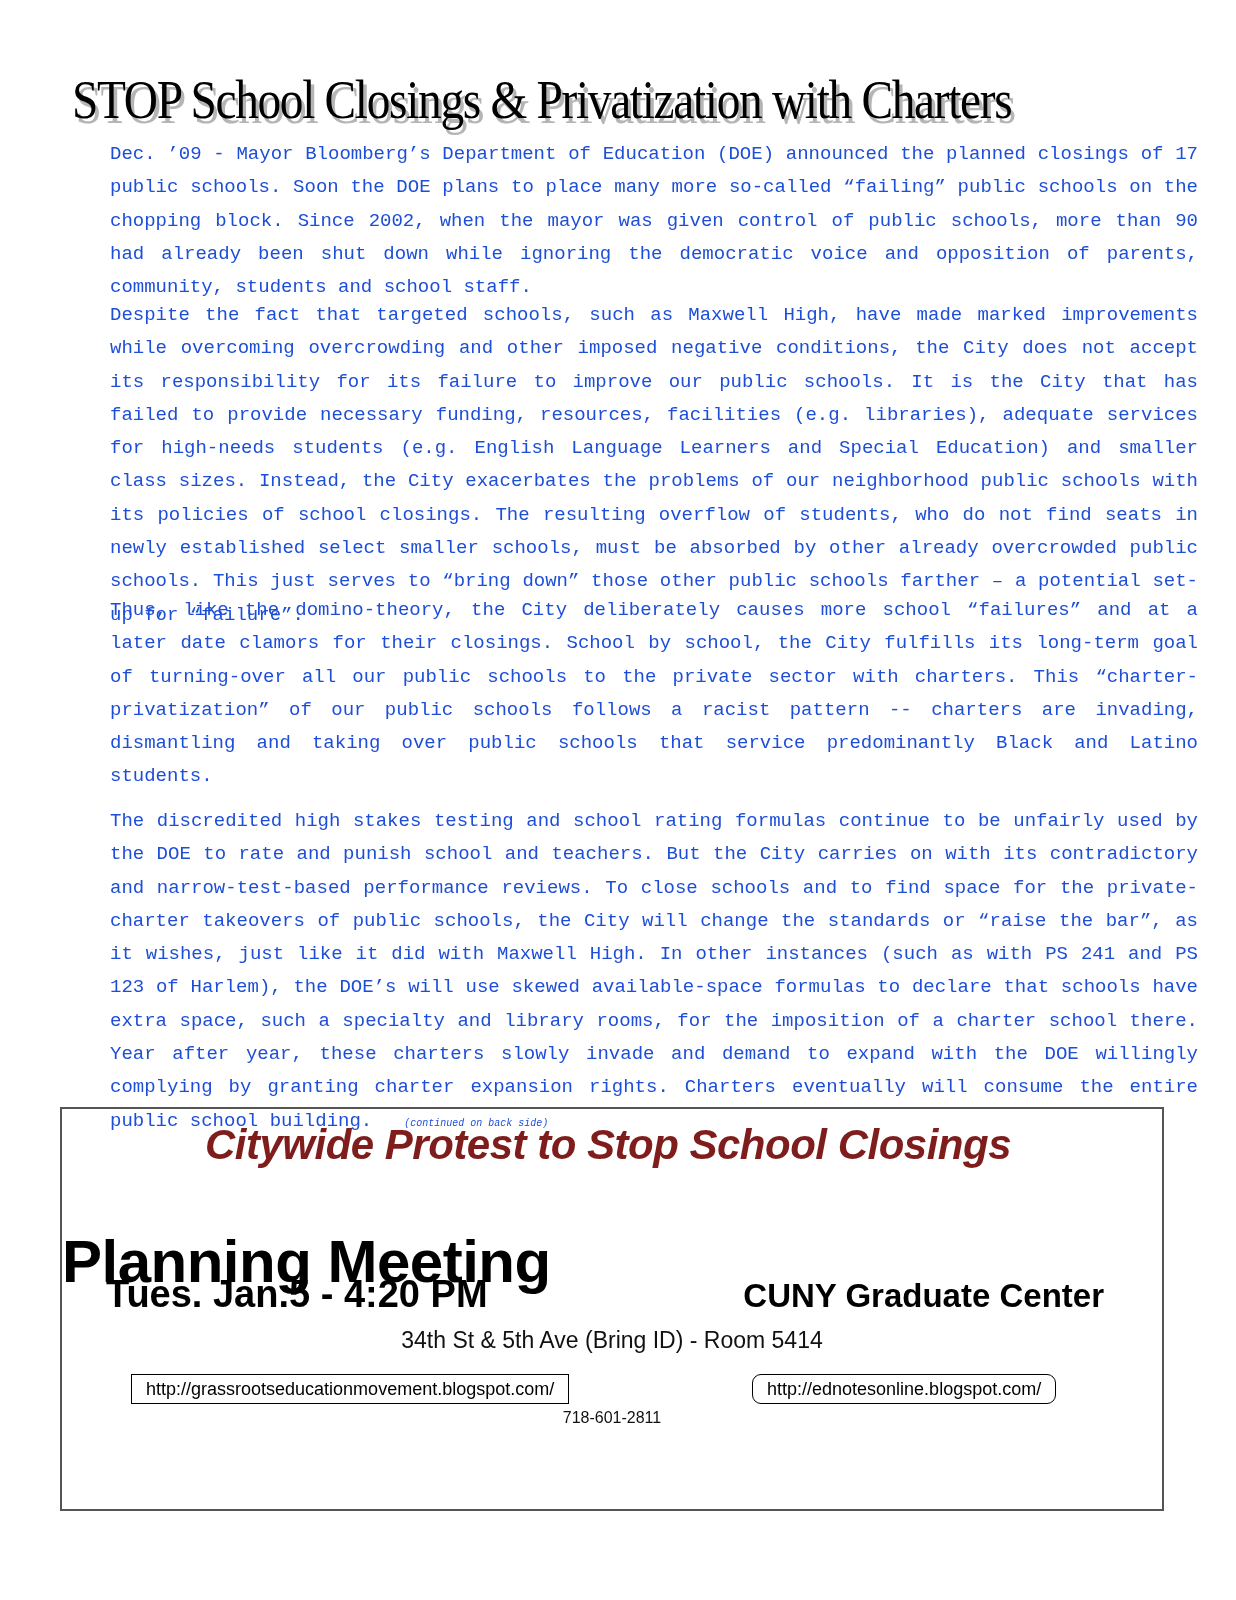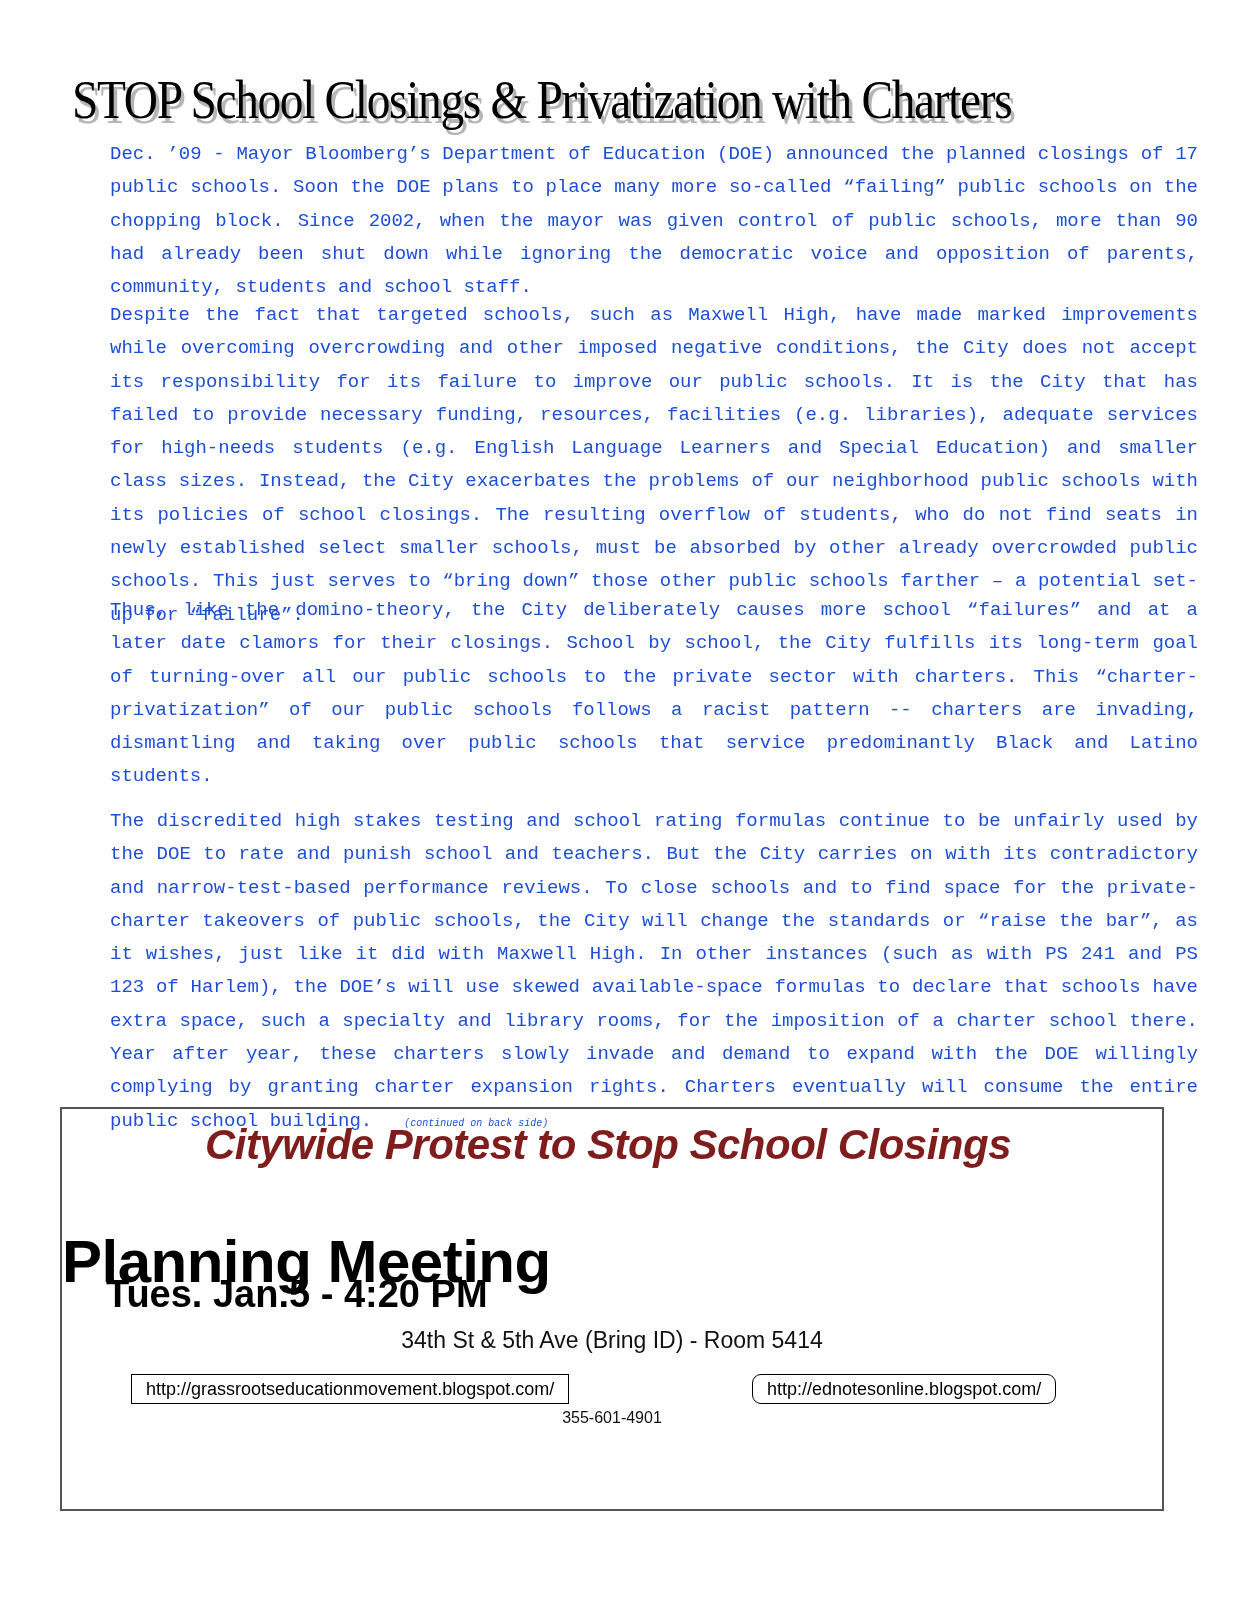--- a/index.html
+++ b/index.html
@@ -74,17 +74,18 @@
   <p>Thus, like the domino-theory, the City deliberately causes more school “failures” and at a later date clamors for their closings.  School by school, the City fulfills its long-term goal of turning-over all our public schools to the private sector with charters.  This “charter-privatization” of our public schools follows a racist pattern -- charters are invading, dismantling and taking over public schools that service predominantly Black and Latino students.</p>
 </div>
 <div class="body-text" id="p4">
   <p><span>The discredited high stakes testing and school rating formulas continue to be unfairly used by the DOE to rate and punish school and teachers. But the City carries on with its contradictory and narrow-test-based performance reviews.   To close schools and to find space for the private-charter takeovers of public schools, the City will change the standards or “raise the bar”, as it wishes, just like it did with Maxwell High.  In other instances (such as with PS 241 and PS 123 of Harlem), the DOE’s will use skewed available-space formulas to declare that schools have extra space, such a specialty and library rooms, for the imposition of a charter school there.  Year after year, these charters slowly invade and demand to expand with the DOE willingly complying by granting charter expansion rights.  Charters eventually will consume the entire public school building.</span><span class="continued">(continued on back side)</span></p>
 </div>
 
 <div class="event-box">
   <div class="ev-headline">Citywide Protest to Stop School Closings</div>
   <div class="ev-meeting">Planning Meeting</div>
   <div class="ev-date">Tues. Jan.5 - 4:20 PM</div>
+  <div class="ev-venue">CUNY Graduate Center</div>
   <div class="ev-address">34th St &amp; 5th Ave (Bring ID) - Room 5414</div>
   <div class="url-box" id="url1">http://grassrootseducationmovement.blogspot.com/</div>
   <div class="url-box" id="url2">http://ednotesonline.blogspot.com/</div>
-  <div class="ev-phone">355-601-4901</div>
+  <div class="ev-phone">718-601-2811</div>
 </div>
 
 </body></html>

